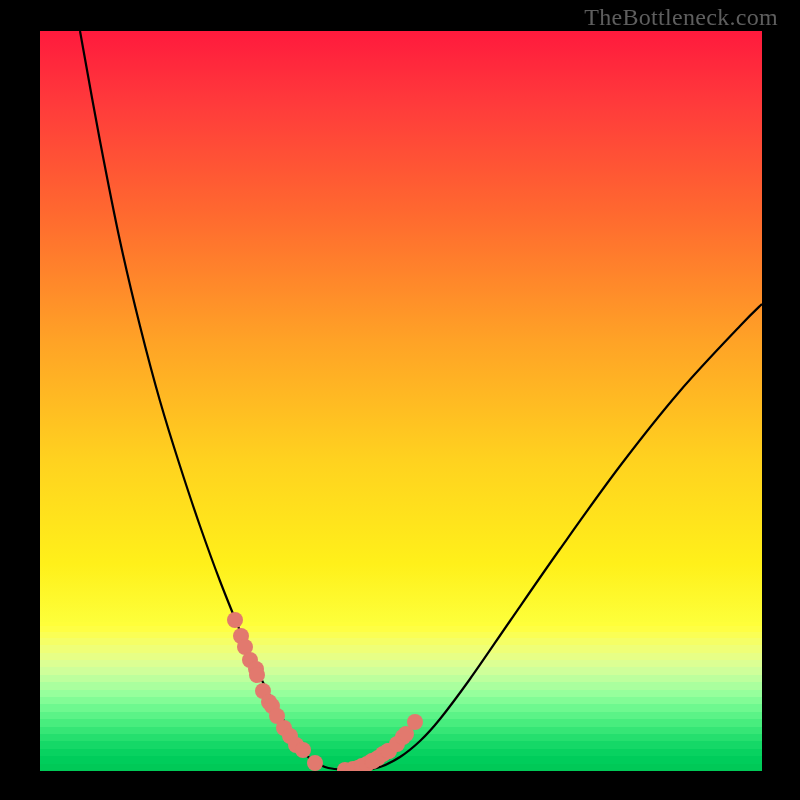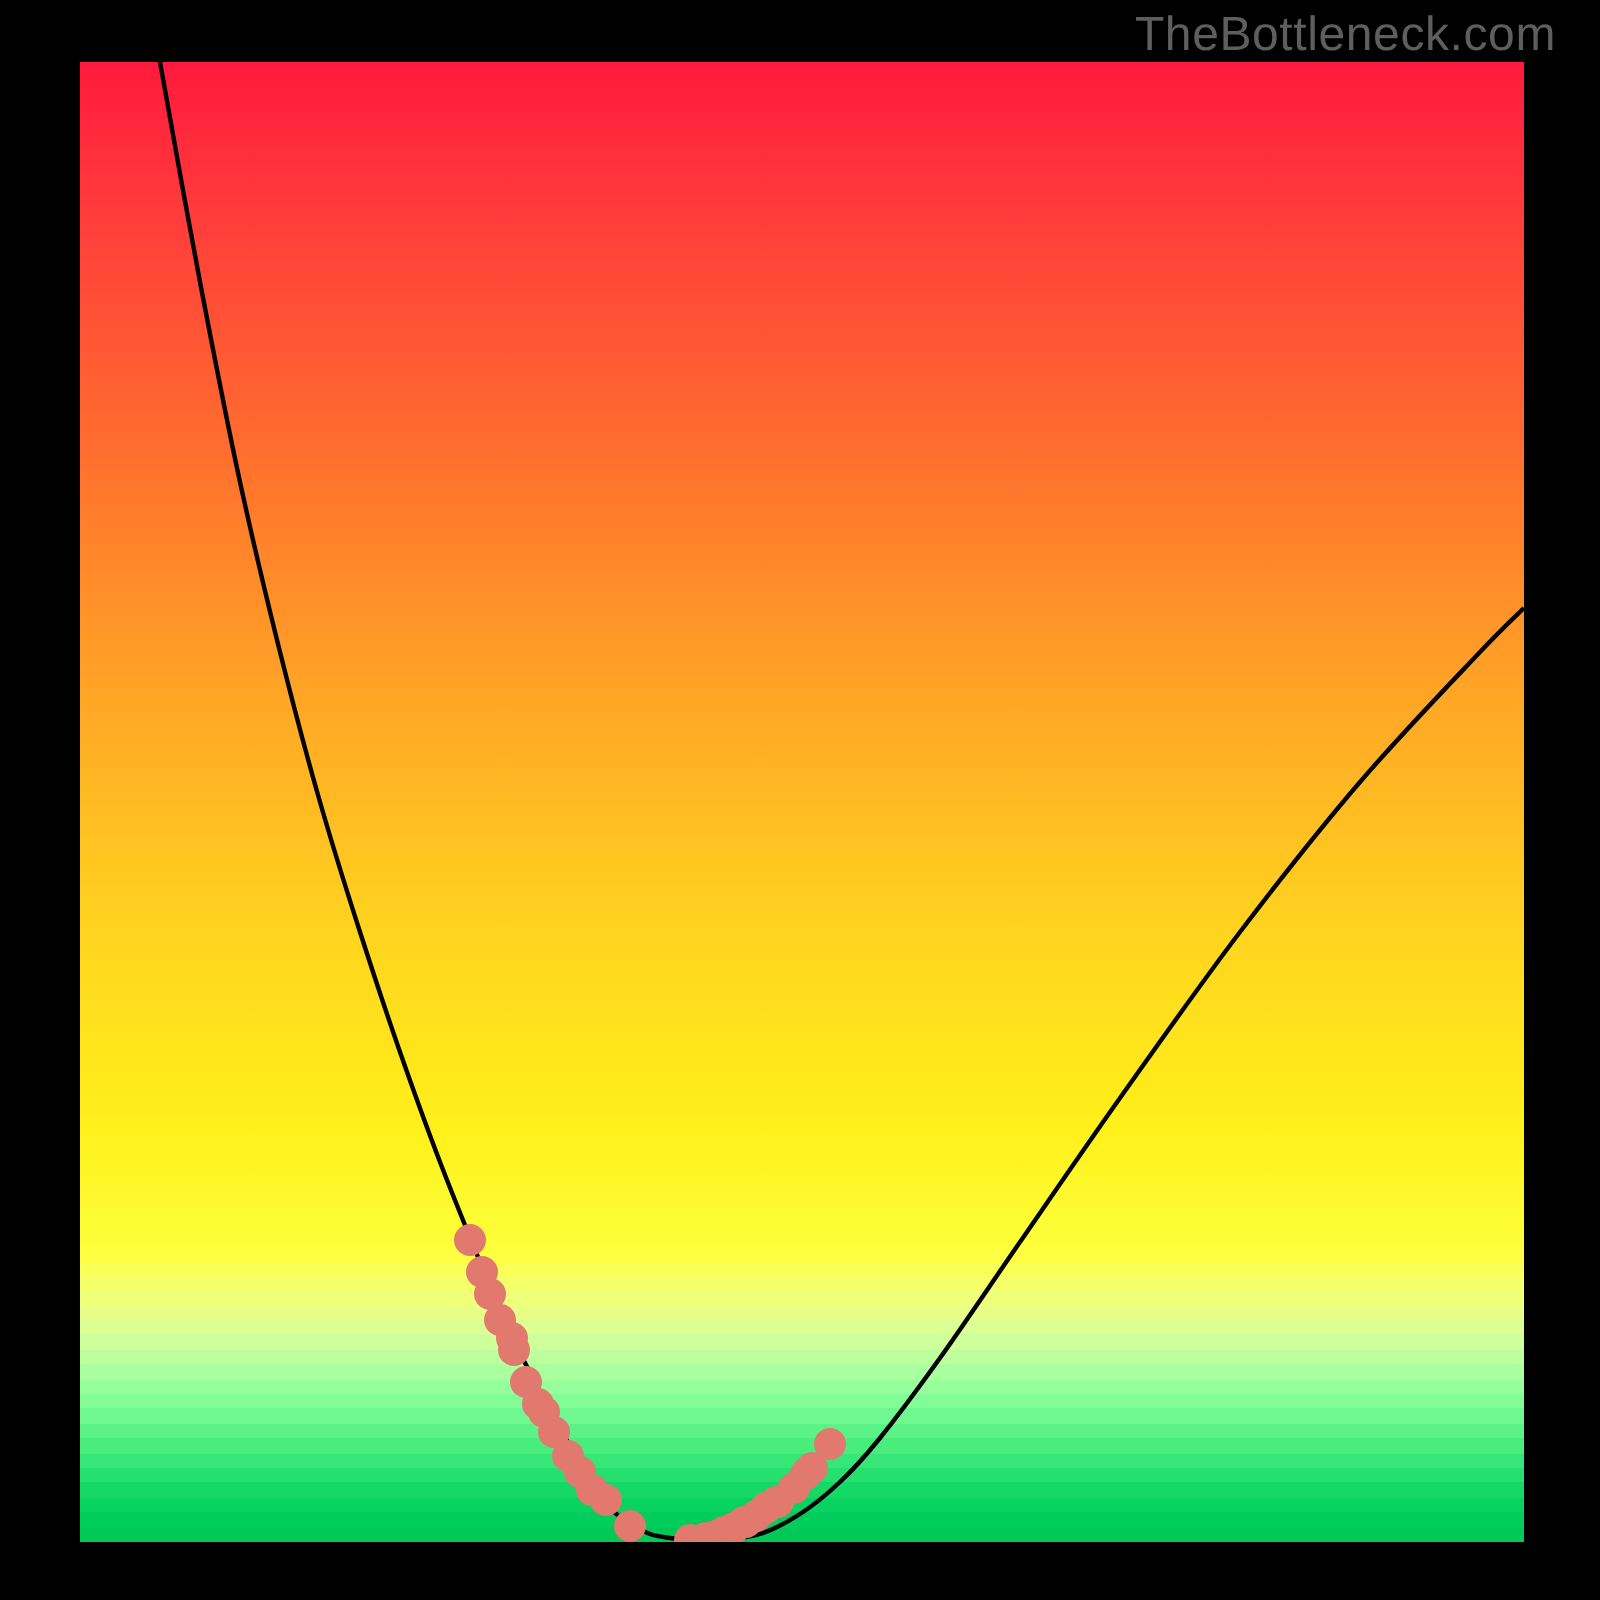--- a/index.html
+++ b/index.html
@@ -47,21 +47,21 @@
     height: 2.5px;
   }
   .watermark {
     position: absolute;
     top: 4px;
     right: 22px;
     color: #5e5e5e;
     font-size: 24px;
     font-weight: 500;
     letter-spacing: 0.3px;
-    font-family: Liberation Sans, sans-serif;
+    font-family: Liberation Serif, serif;
   }
   svg.curve {
     position: absolute;
     left: 0;
     top: 0;
     width: 722px;
     height: 740px;
   }
 </style>
 </head>

